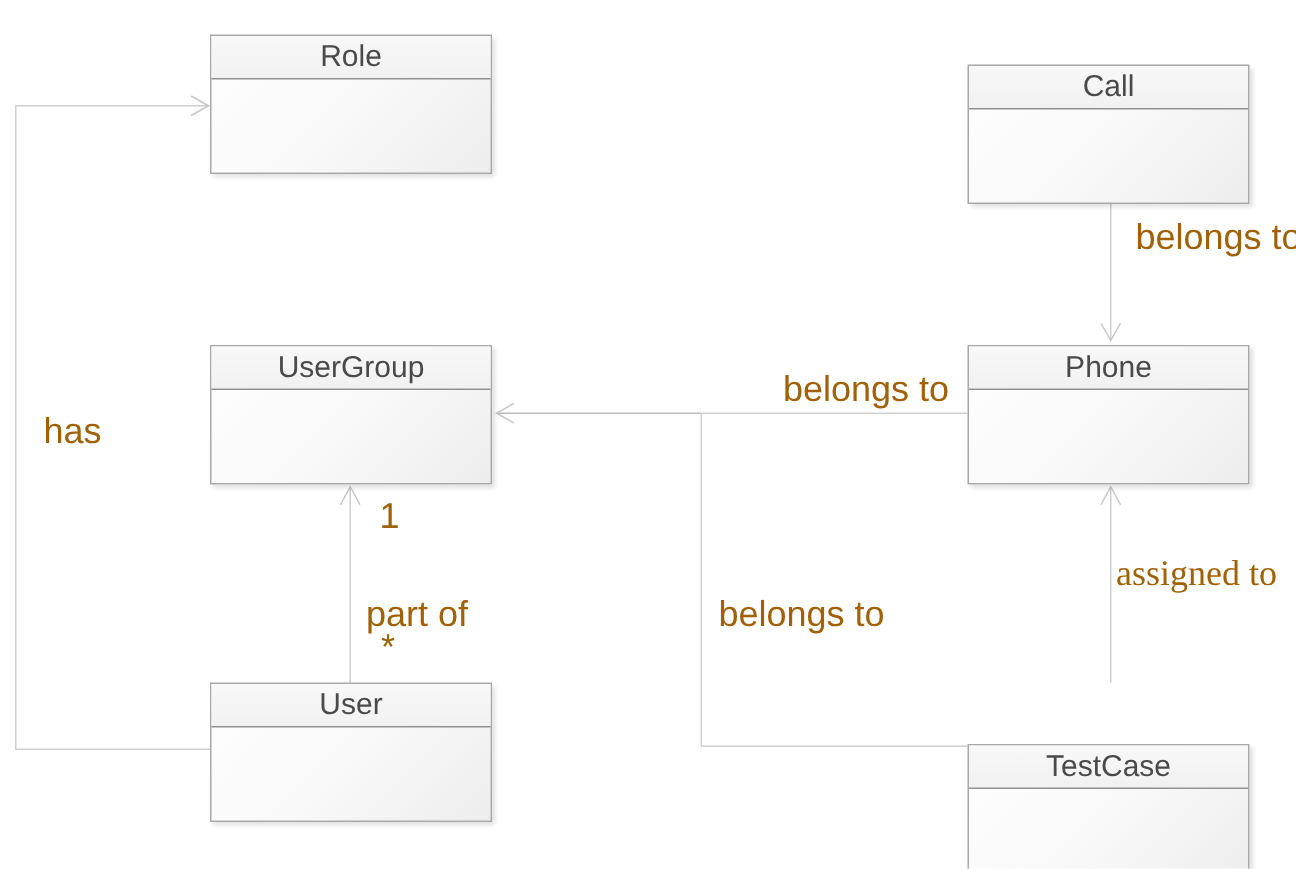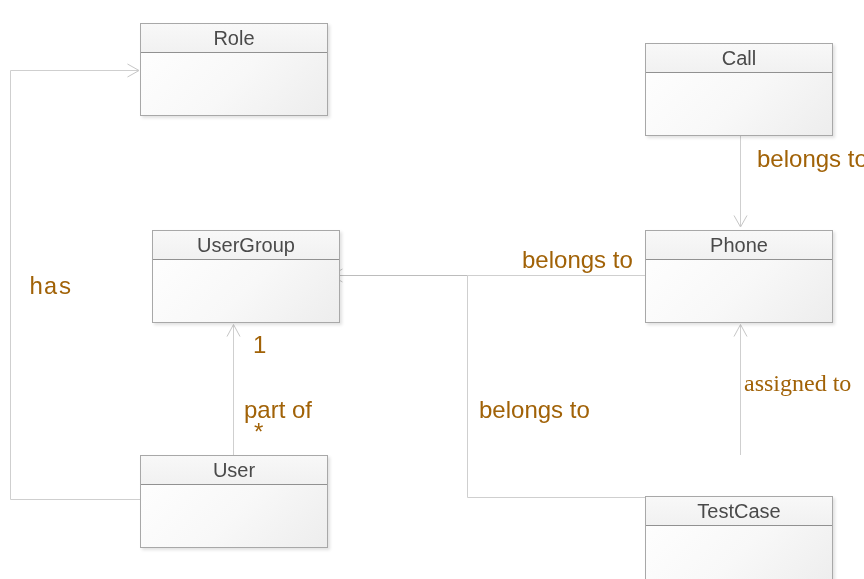--- a/index.html
+++ b/index.html
@@ -47,37 +47,37 @@
   .entity-title {
     font-size: 20px;
     color: #4a4a4a;
     line-height: 29px;
     white-space: nowrap;
   }
   .entity-body { height: 62px; }
 
   #box-role      { left: 140px; top: 23px; }
   #box-call      { left: 645px; top: 23px; margin-top: 20px; }
-  #box-usergroup { left: 152px; top: 230px; }
+  #box-usergroup { left: 140px; top: 230px; }
   #box-phone     { left: 645px; top: 230px; }
   #box-user      { left: 140px; top: 455px; }
   #box-testcase  { left: 645px; top: 455px; margin-top: 41px; }
 
   .edge-label {
     position: absolute;
     font-size: 24px;
     line-height: 23px;
     color: #a16207;
     white-space: nowrap;
   }
   #lbl-belongs-call     { left: 757px; top: 147px; }
   #lbl-belongs-phone    { left: 522px; top: 248px; }
   #lbl-belongs-testcase { left: 479px; top: 398px; }
   #lbl-assigned         { left: 744px; top: 372px; font-family: Liberation Serif, serif; }
-  #lbl-has              { left: 29px;  top: 276px; font-family: Liberation Mono, monospace; }
+  #lbl-has              { left: 29px;  top: 276px; }
   #lbl-part-of          { left: 244px; top: 374px; margin-top: 24px; }
   #lbl-mult-one         { left: 253px; top: 333px; }
   #lbl-mult-many        { left: 254px; top: 420px; }
 </style>
 </head>
 <body>
 
 <div class="canvas">
 
   <svg class="connectors" viewBox="0 0 864 579">

